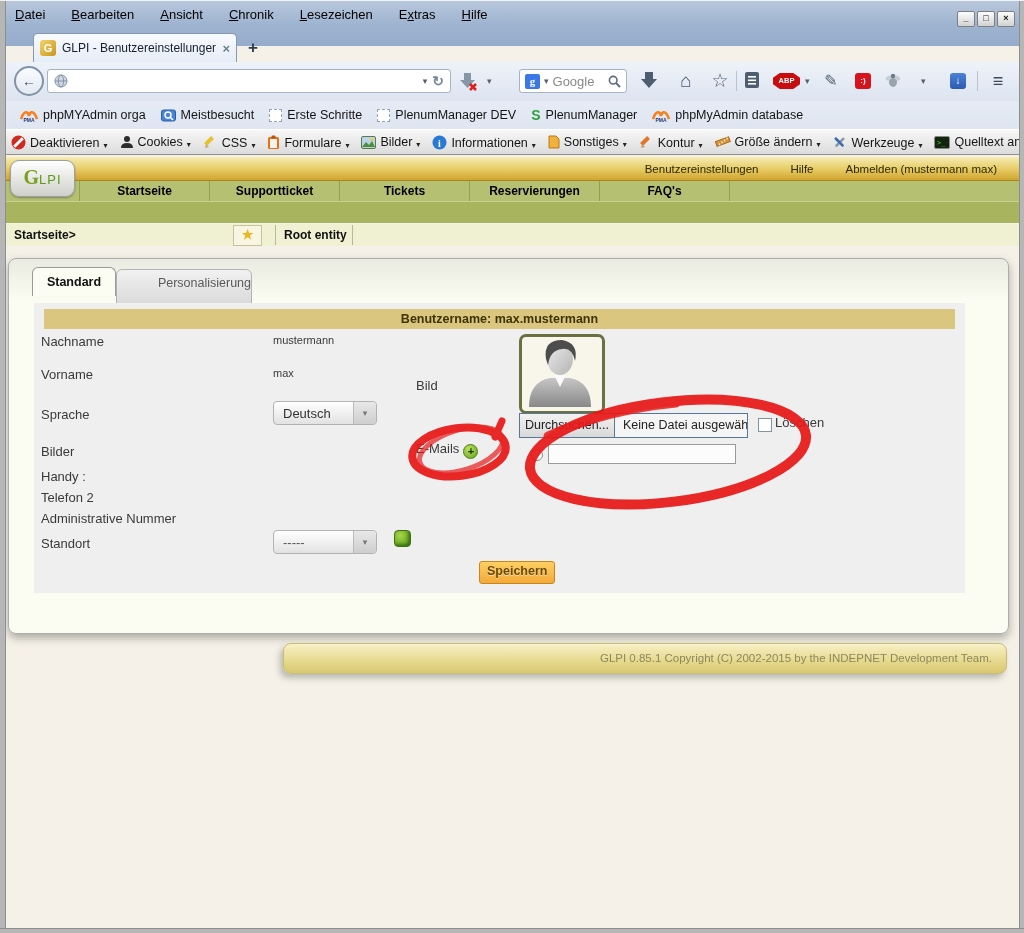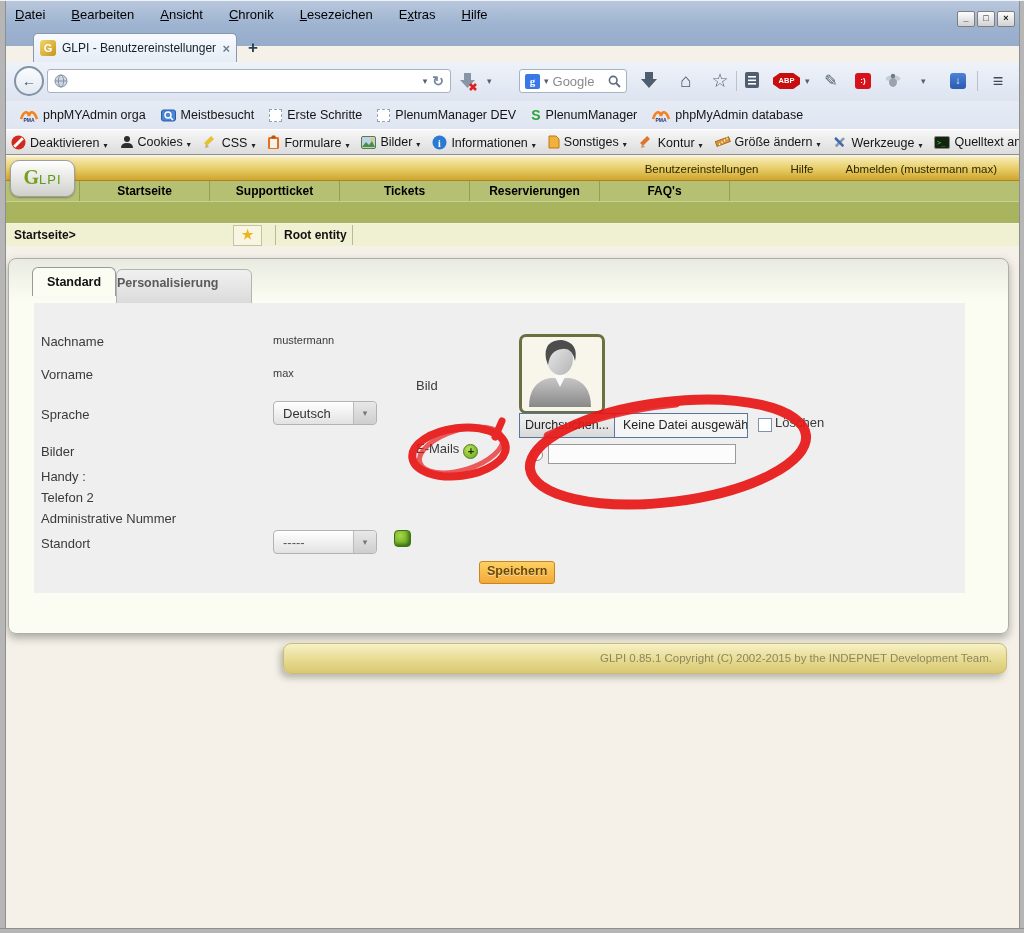--- a/index.html
+++ b/index.html
@@ -89,21 +89,21 @@
            background:#f8f5e3;text-align:center;line-height:18px;color:#ecb71e;font-size:13px}
   .crumbsep{position:absolute;top:1px;width:1px;height:20px;background:#b9b99a}
   .card{position:absolute;left:8px;top:258px;width:999px;height:374px;
         background:linear-gradient(180deg,#e9eae0 0,#fbfdf2 42px);border:1px solid #adadad;
         border-radius:8px;box-shadow:0 4px 9px rgba(110,112,100,.55)}
   .tabA{position:absolute;left:23px;top:8px;width:82px;height:28px;background:#fbfdf2;
         border:1px solid #999;border-bottom:none;border-radius:6px 6px 0 0;text-align:center;
         line-height:28px;font-weight:bold;font-size:12.5px;color:#111;z-index:3}
   .tabB{position:absolute;left:107px;top:10px;width:136px;height:42px;
         background:linear-gradient(180deg,#f1f1f1,#d6d6d6);border:1px solid #b3b3b3;
-        border-radius:6px 6px 0 0;text-align:left;line-height:26px;font-weight:bold;
+        border-radius:6px 6px 0 0;text-align:right;line-height:26px;font-weight:normal;
         font-size:12.5px;color:#5a5a5a;box-sizing:border-box}
   .form{position:absolute;left:25px;top:44px;width:931px;height:290px;background:#efefef}
   .fhead{position:absolute;left:10px;top:6px;width:911px;height:20px;background:#dbc67f;
          text-align:center;line-height:20px;font-weight:bold;font-size:12.5px;color:#3d3403}
   .flbl{position:absolute;font-size:13px;color:#3a3a3a}
   .fval{position:absolute;font-size:11px;color:#3a3a3a}
   .selbox{position:absolute;height:24px;background:linear-gradient(180deg,#ffffff,#e2e2e2);
           border:1px solid #b3b3b3;border-radius:4px;font-size:13px;color:#333;
           display:flex;align-items:center;box-sizing:border-box}
   .selbox .seltxt{flex:1;padding-left:9px}
@@ -389,20 +389,21 @@
   <span class="crumbsep" style="left:270px"></span>
   <span class="abs" style="left:279px;top:4px">Root entity</span>
   <span class="crumbsep" style="left:347px"></span>
 </div>
 
 <div class="card">
   <div class="tabA">Standard</div>
   <div class="tabB">Personalisierung</div>
 
   <div class="form">
+    <div class="fhead">Benutzername: max.mustermann</div>
 
     <span class="flbl" style="left:7px;top:31px">Nachname</span>
     <span class="fval" style="left:239px;top:31px">mustermann</span>
 
     <span class="flbl" style="left:7px;top:64px">Vorname</span>
     <span class="fval" style="left:239px;top:64px">max</span>
 
     <span class="flbl" style="left:382px;top:75px">Bild</span>
 
     <span class="flbl" style="left:7px;top:104px">Sprache</span>

